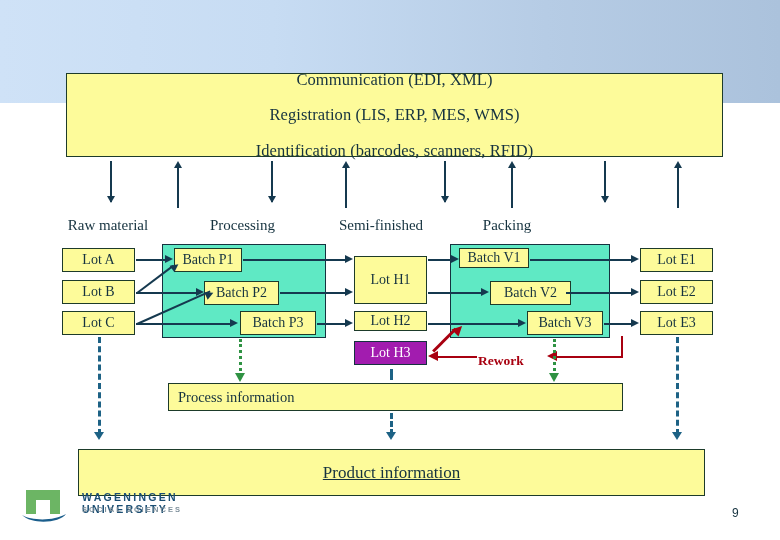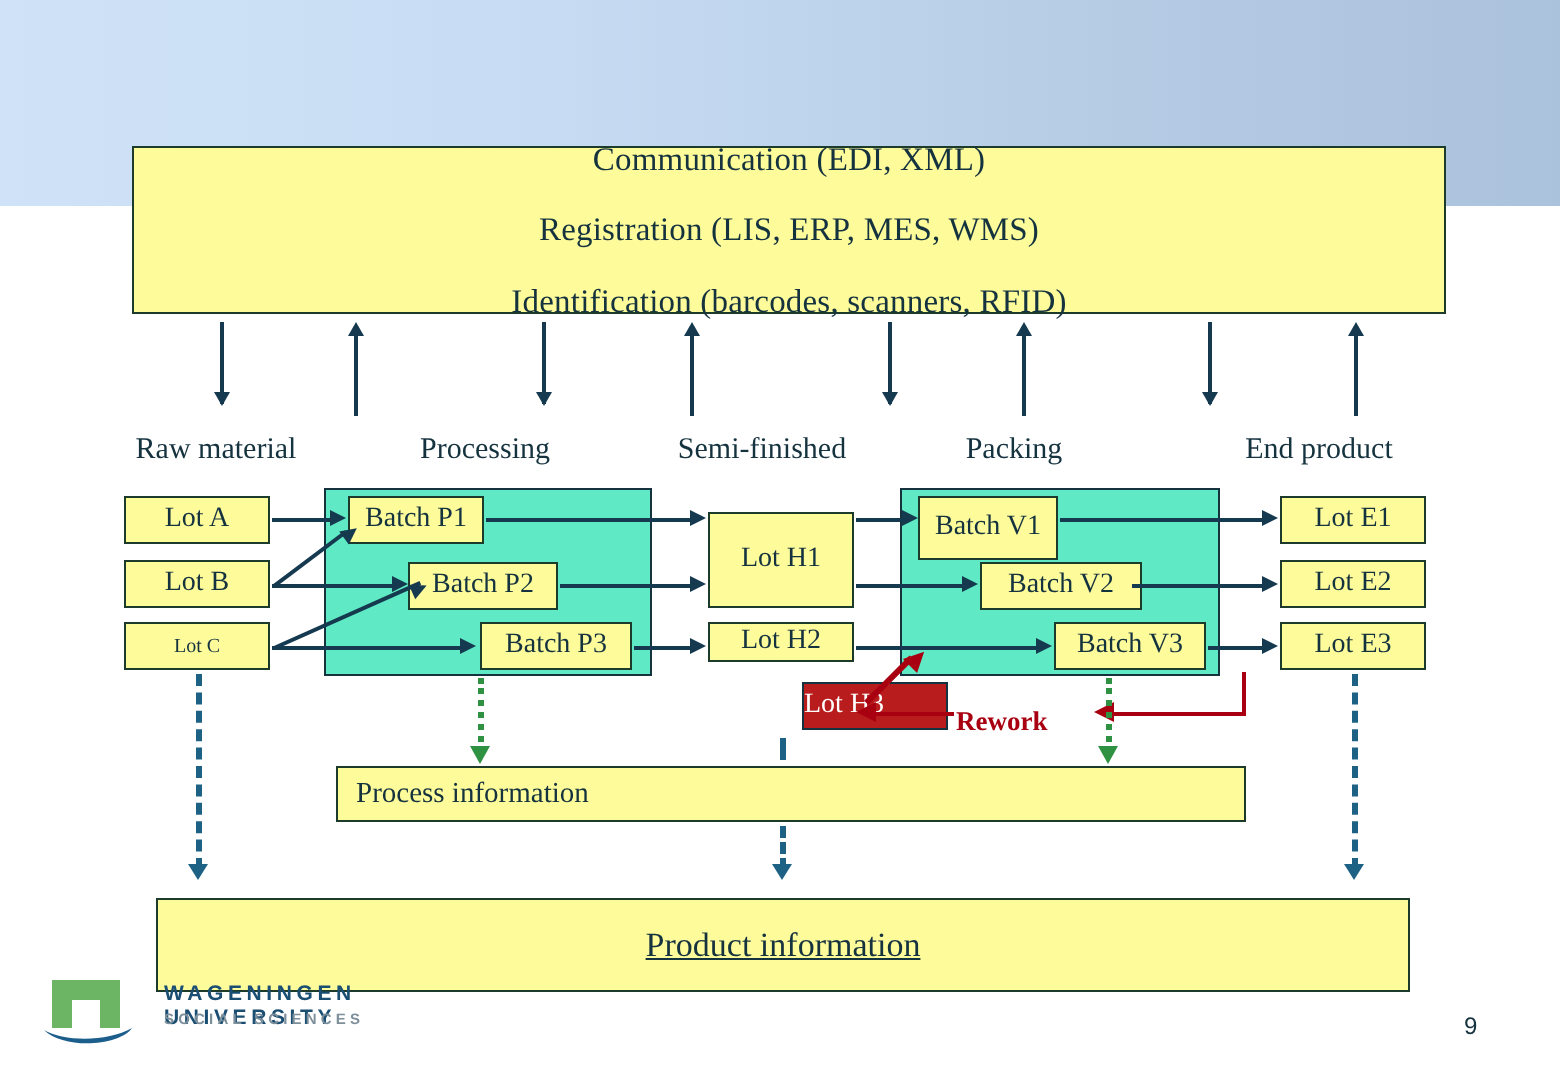--- a/index.html
+++ b/index.html
@@ -29,27 +29,26 @@
     gap:12px;
   }
   .gbox{
     position:absolute;
     background:#5fe9c4;
     border:1.5px solid #15323f;
     box-sizing:border-box;
   }
   .rbox{
     position:absolute;
-    background:#b91c1c;
+    background:#a21caf;
     border:1.2px solid #15323f;
     color:#ffffff;
-    display:flex;align-items:center;
+    display:flex;align-items:center;justify-content:center;
     box-sizing:border-box;
     white-space:nowrap;
-    margin-left:47px;
   }
 
   
   #topbox{
     left:66px;top:73px;width:657px;height:84px;
     flex-direction:column;
     font-size:16.5px;line-height:1.42;
     letter-spacing:.1px;
   }
   #topbox span{display:block;}
@@ -160,32 +159,31 @@
   <div class="vline" style="left:604px;top:161px;height:41px;"></div>
   <div class="arrow-d" style="left:601px;top:196px;"></div>
 
   <div class="vline" style="left:677px;top:167px;height:41px;"></div>
   <div class="arrow-u" style="left:674px;top:161px;"></div>
 
   <div class="colhead" style="left:175px;top:217px;width:135px;">Processing</div>
   <div class="colhead" style="left:38px;top:217px;width:140px;">Raw material</div>
   <div class="colhead" style="left:316px;top:217px;width:130px;">Semi-finished</div>
   <div class="colhead" style="left:452px;top:217px;width:110px;">Packing</div>
-  <div class="colhead" style="left:592px;top:217px;width:135px;">End product</div>
 
   <div class="gbox" style="left:162px;top:244px;width:164px;height:94px;"></div>
   <div class="gbox" style="left:450px;top:244px;width:160px;height:94px;"></div>
 
   <div class="ybox" style="left:62px;top:248px;width:73px;height:24px;font-size:14px;">
     <span class="lbl">Lot A</span>
   </div>
   <div class="ybox" style="left:62px;top:280px;width:73px;height:24px;font-size:14px;">
     <span class="lbl">Lot B</span>
   </div>
-  <div class="ybox" style="left:62px;top:311px;width:73px;height:24px;font-size:10px;">
+  <div class="ybox" style="left:62px;top:311px;width:73px;height:24px;font-size:14px;">
     <span class="lbl">Lot C</span>
   </div>
 
   <div class="ybox" style="left:174px;top:248px;width:68px;height:24px;font-size:14px;">
     <span class="lbl">Batch P1</span>
   </div>
   <div class="ybox" style="left:204px;top:281px;width:75px;height:24px;font-size:14px;">
     <span class="lbl">Batch P2</span>
   </div>
   <div class="ybox" style="left:240px;top:311px;width:76px;height:24px;font-size:14px;">
@@ -195,21 +193,21 @@
   <div class="ybox" style="left:354px;top:256px;width:73px;height:48px;font-size:14px;">
     <span class="lbl">Lot H1</span>
   </div>
   <div class="ybox" style="left:354px;top:311px;width:73px;height:20px;font-size:14px;">
     <span class="lbl">Lot H2</span>
   </div>
   <div class="rbox" style="left:354px;top:341px;width:73px;height:24px;font-size:14px;">
     <span class="lbl">Lot H3</span>
   </div>
 
-  <div class="ybox" style="left:459px;top:248px;width:70px;height:32px;font-size:14px;">
+  <div class="ybox" style="left:459px;top:248px;width:70px;height:20px;font-size:14px;">
     <span class="lbl">Batch V1</span>
   </div>
   <div class="ybox" style="left:490px;top:281px;width:81px;height:24px;font-size:14px;">
     <span class="lbl">Batch V2</span>
   </div>
   <div class="ybox" style="left:527px;top:311px;width:76px;height:24px;font-size:14px;">
     <span class="lbl">Batch V3</span>
   </div>
 
   <div class="ybox" style="left:640px;top:248px;width:73px;height:24px;font-size:14px;">

